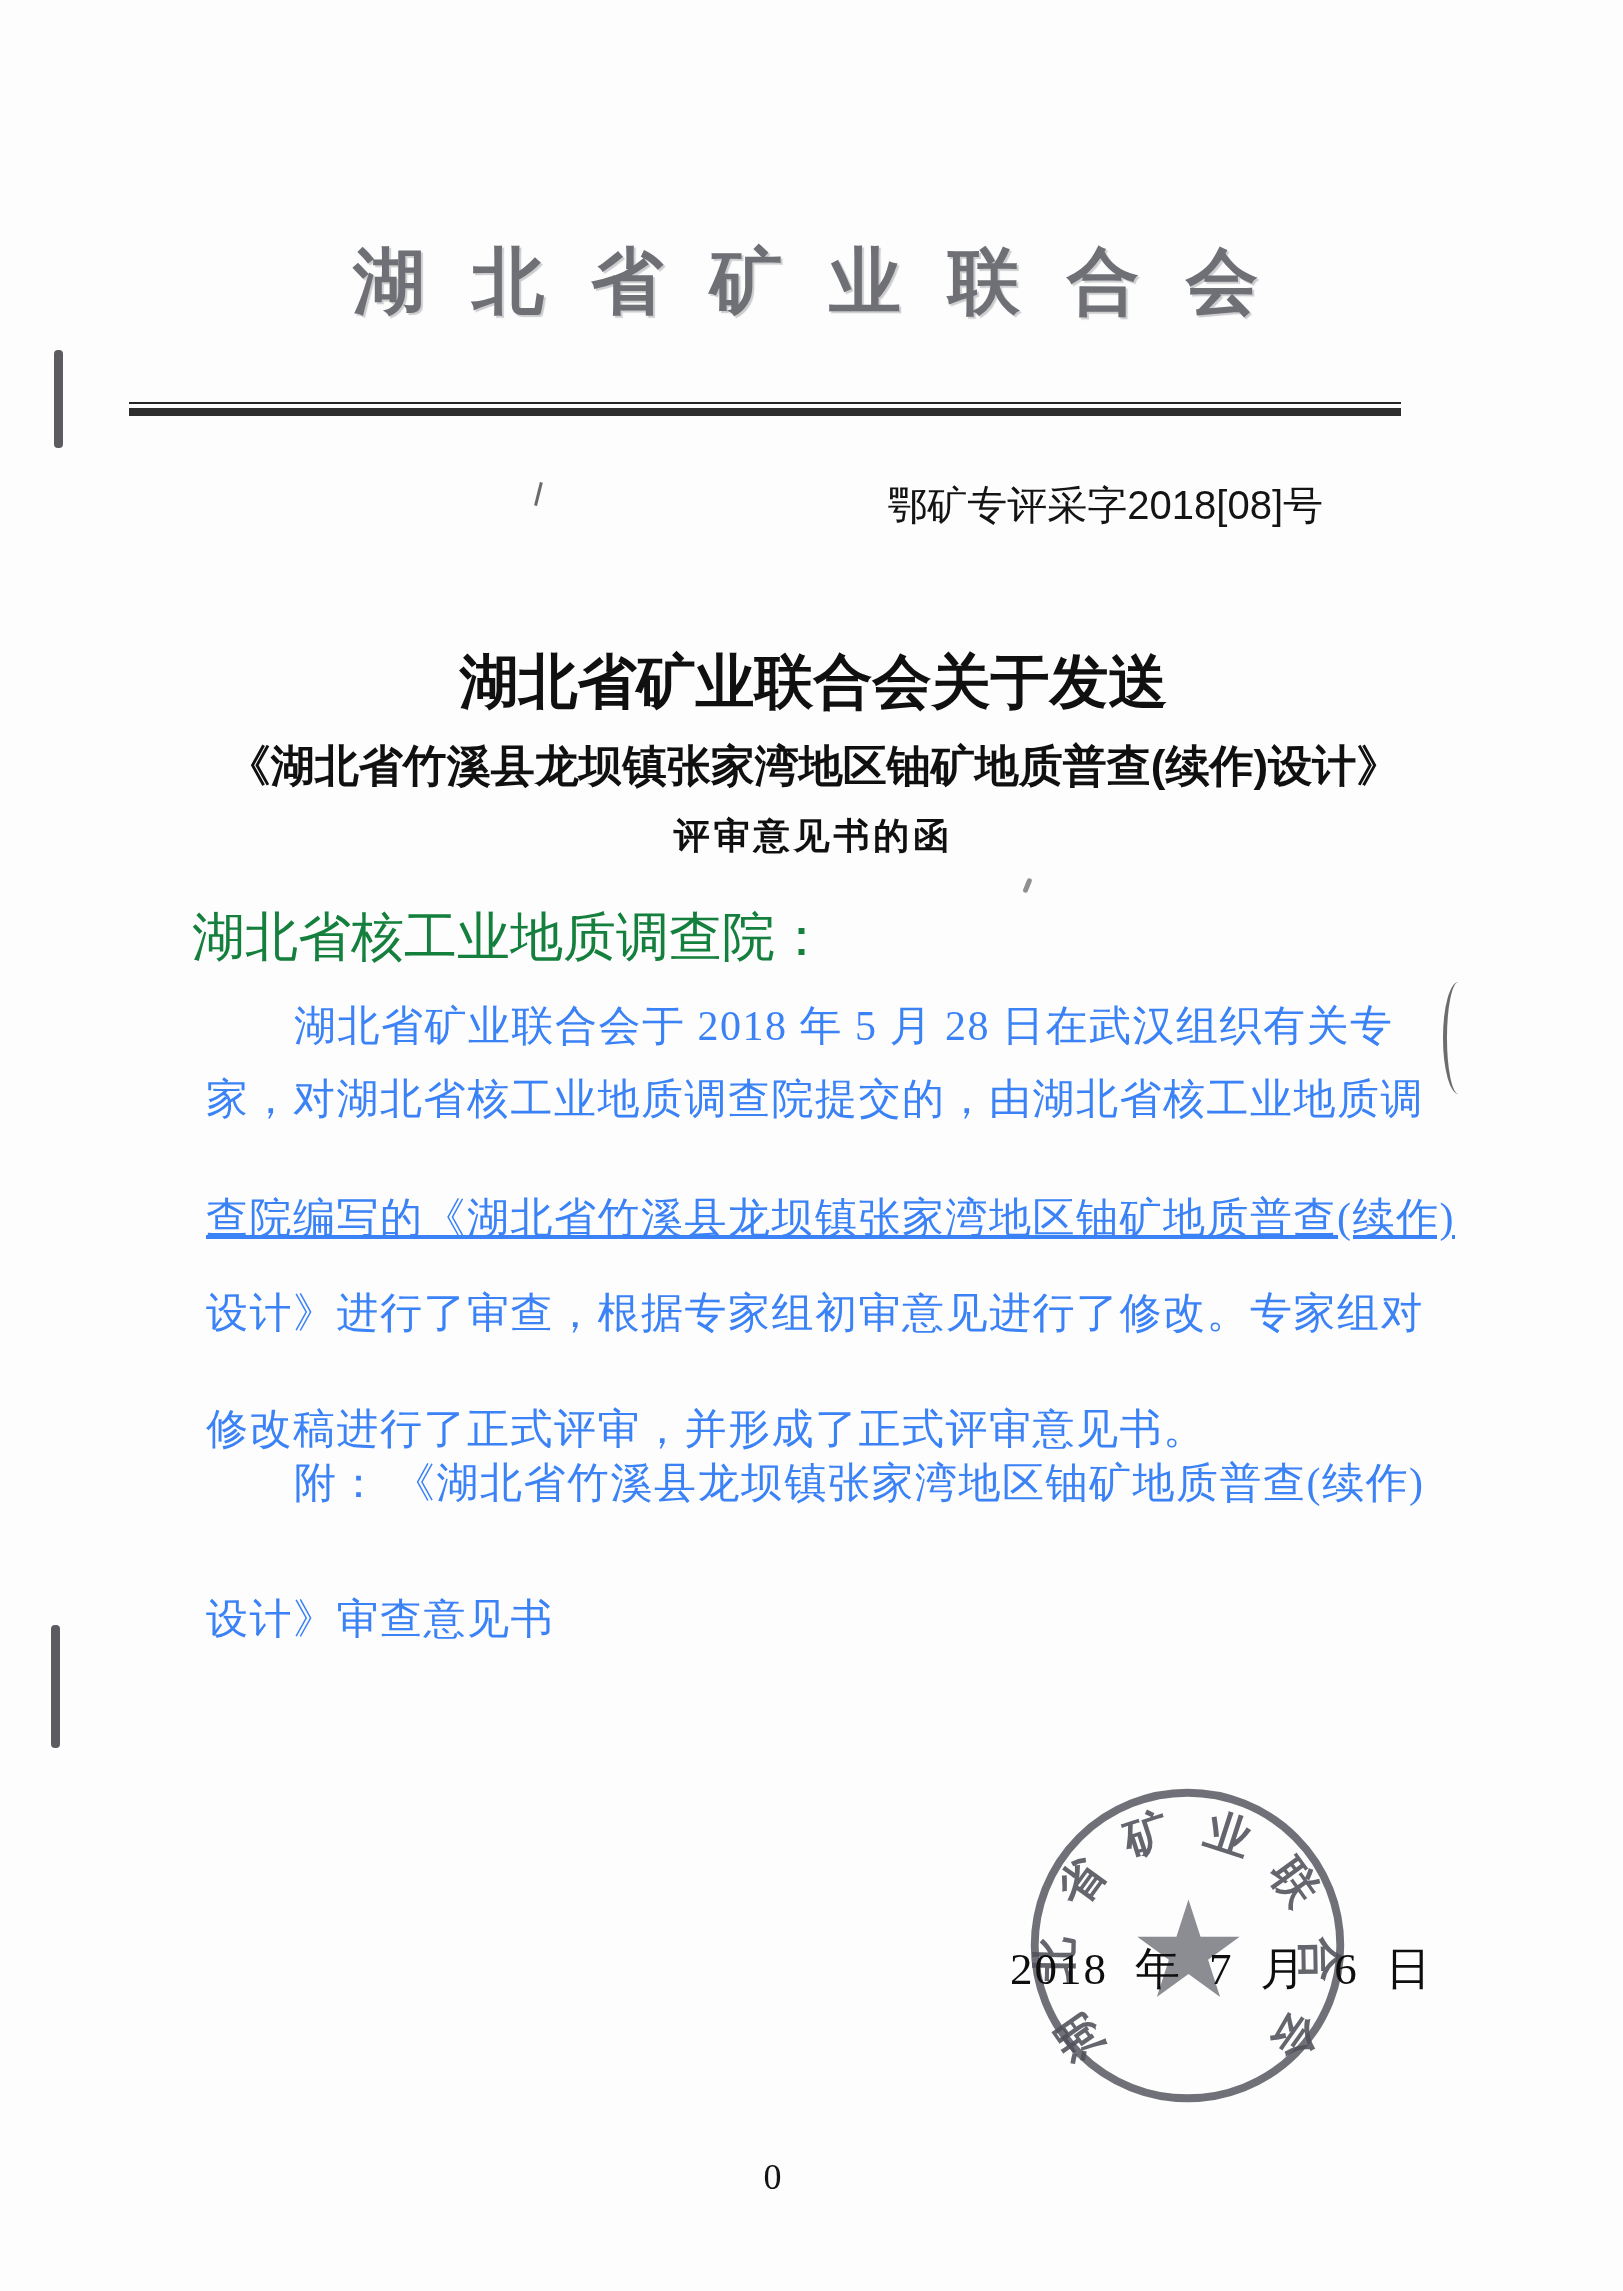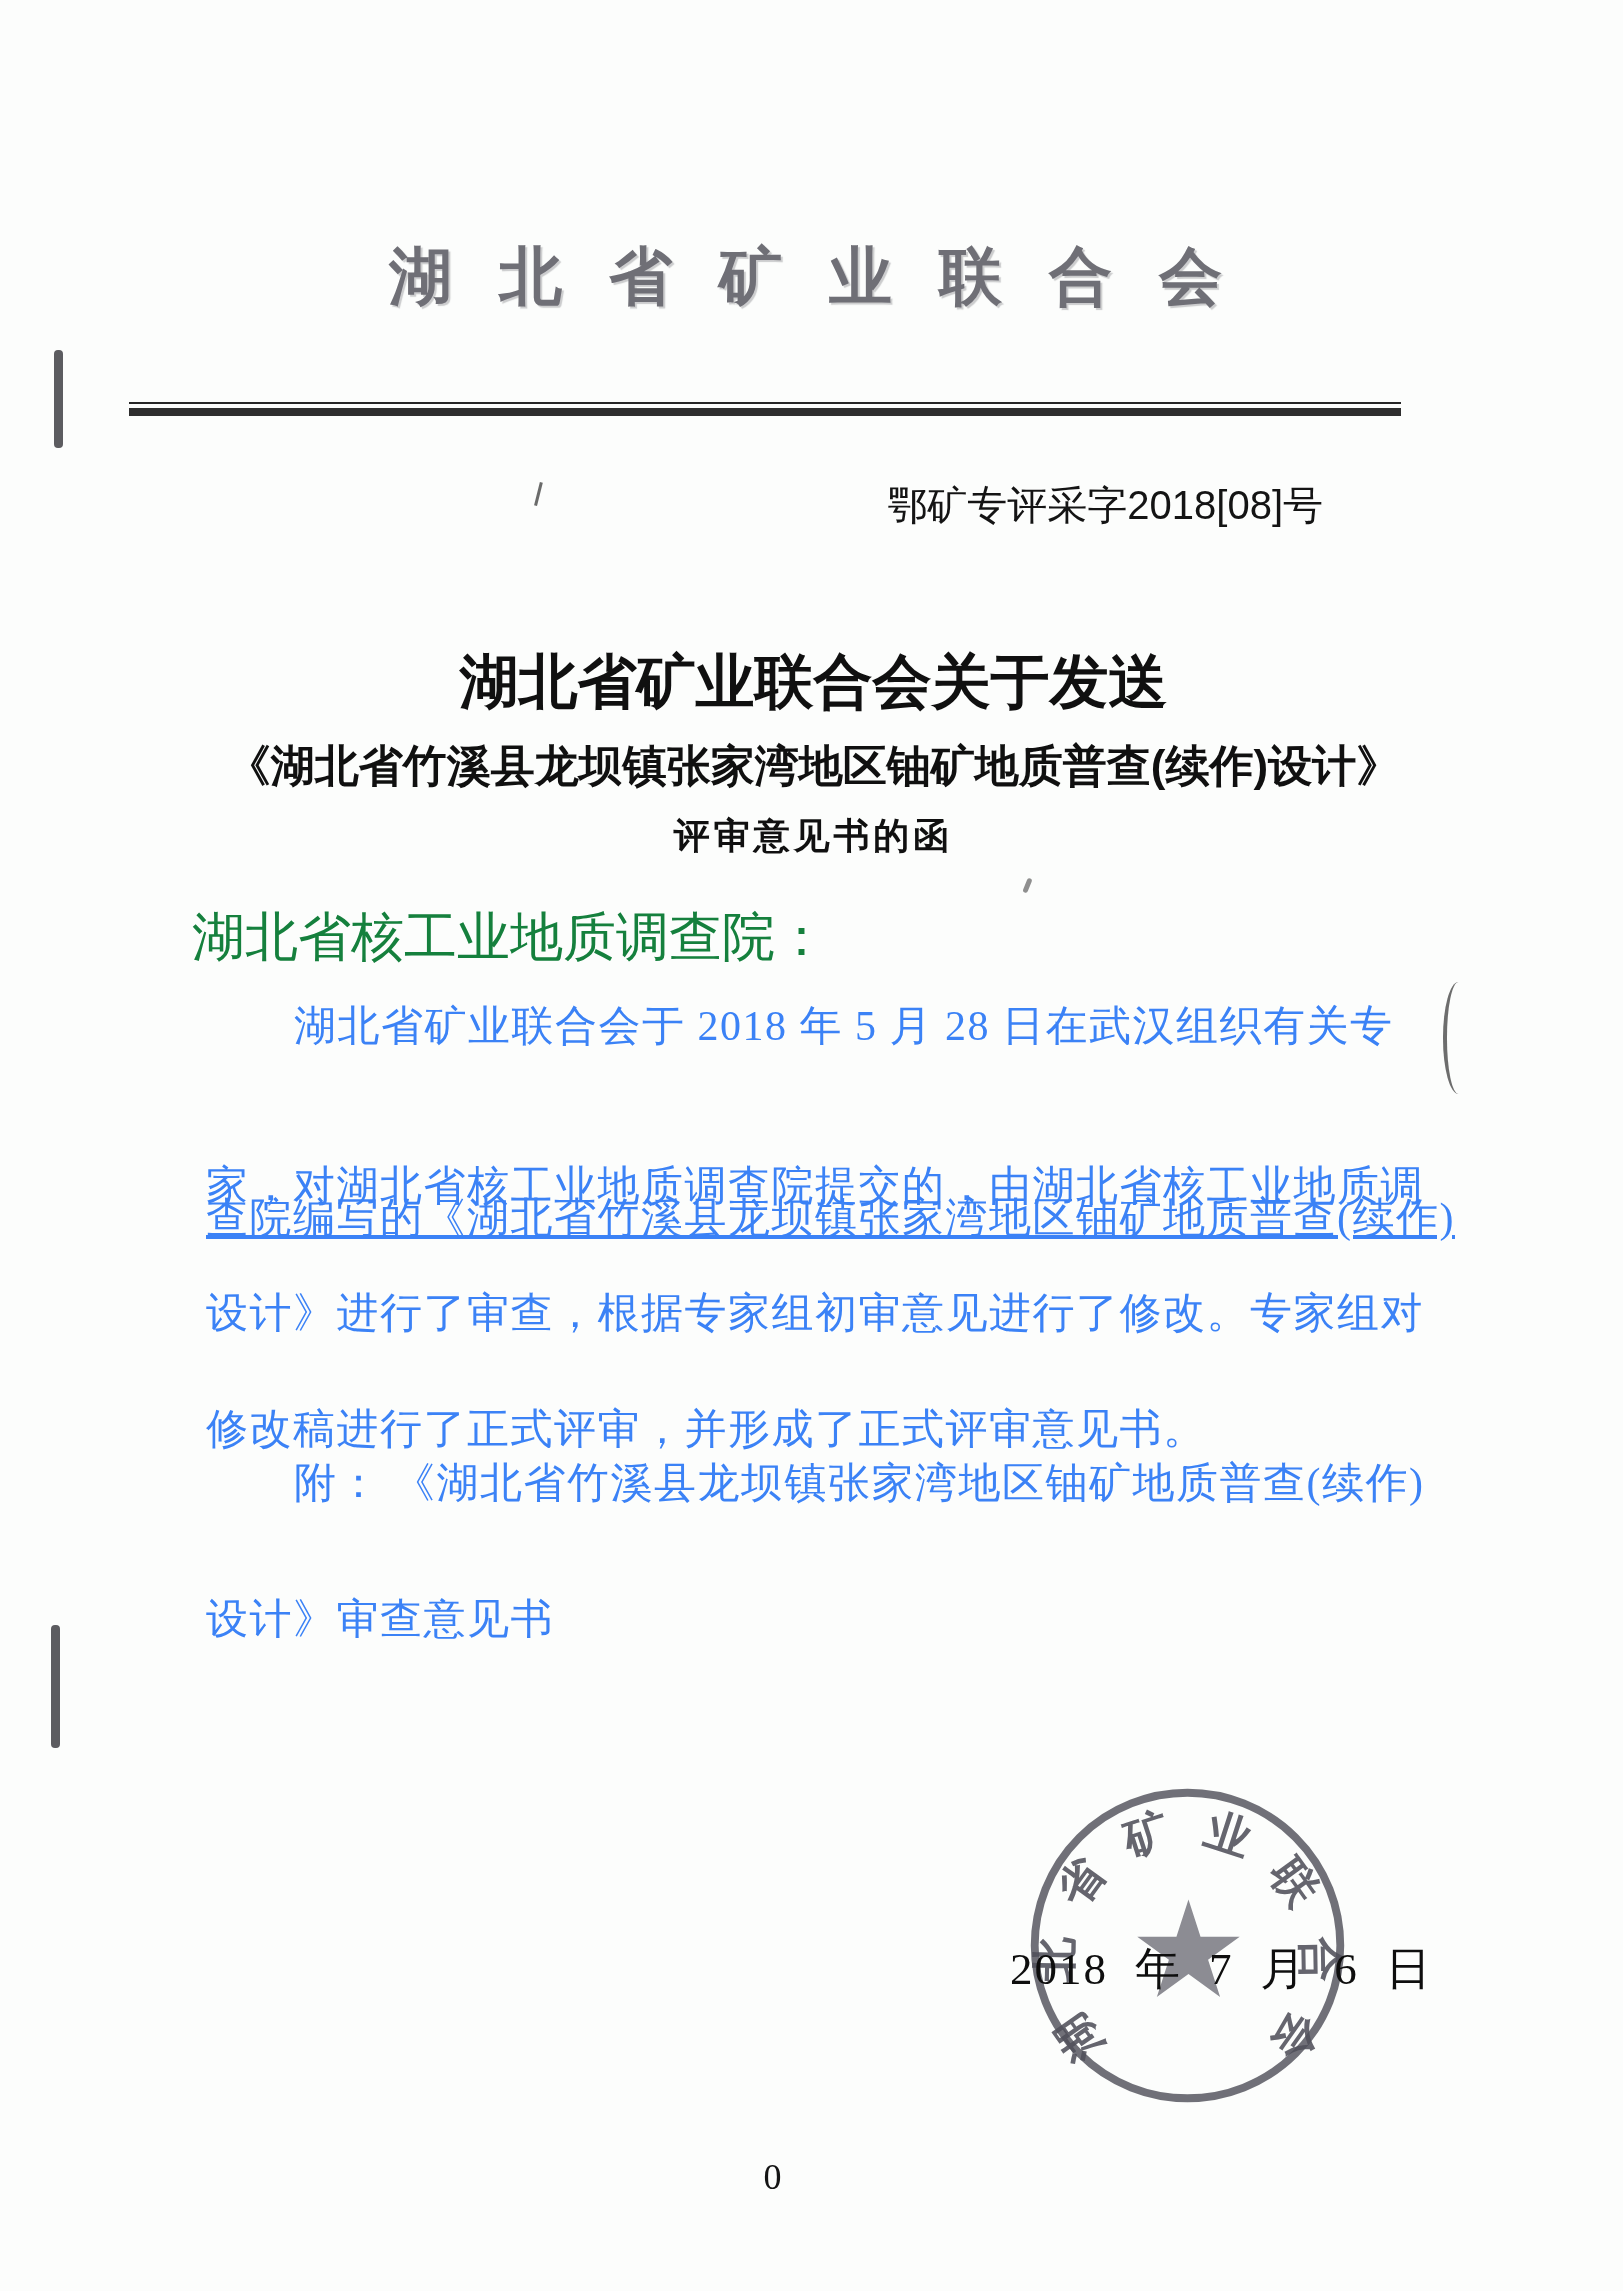--- a/index.html
+++ b/index.html
@@ -25,21 +25,21 @@
     background:#3a3a3a;transform:rotate(14deg);opacity:.75;
   }
   .speck{
     position:absolute;left:1025px;top:878px;width:4.9px;height:14.7px;
     background:#555;transform:rotate(22deg);border-radius:2.9px;opacity:.65;
   }
   
   .org-title{
     position:absolute;top:241px;left:0;width:100%;
     text-align:center;
-    font-size:63px;line-height:1.15;font-weight:700;
+    font-size:72px;line-height:1.15;font-weight:700;
     letter-spacing:47px;padding-left:35px;box-sizing:border-box;
     color:#6f6f76;
     text-shadow:2px 2px 1px rgba(60,60,66,.25);
   }
   .double-rule{
     position:absolute;top:402px;left:129px;width:1272px;height:3.9px;
     border-top:2.9px solid #262626;
     border-bottom:8.8px solid #2e2e2e;
   }
   .doc-number{
@@ -57,21 +57,21 @@
   .t3{top:812px;font-size:36px;letter-spacing:3.9px;}
   
   .salutation{
     position:absolute;left:192px;top:902px;width:1231px;
     font-size:53px;color:#15803d;
   }
   .bl{position:absolute;left:206px;width:1231px;font-size:42px;
       letter-spacing:1.5px;color:#3b82f6;white-space:nowrap;}
   .indent{text-indent:88px;}
   .l1{top:998px;}
-  .l2{top:1158px;}
+  .l2{top:1071px;}
   .l3{top:1190px;text-decoration:underline;}
   .l4{top:1285px;}
   .l5{top:1381px;margin-top:20px;}
   .l6{top:1455px;}
   .l7{top:1591px;}
   
   .seal-svg{position:absolute;left:1021px;top:1779px;width:333px;height:333px;}
   .seal-svg text{
     font-family:"Liberation Serif","DejaVu Serif",serif;
     font-weight:700;font-size:46px;

